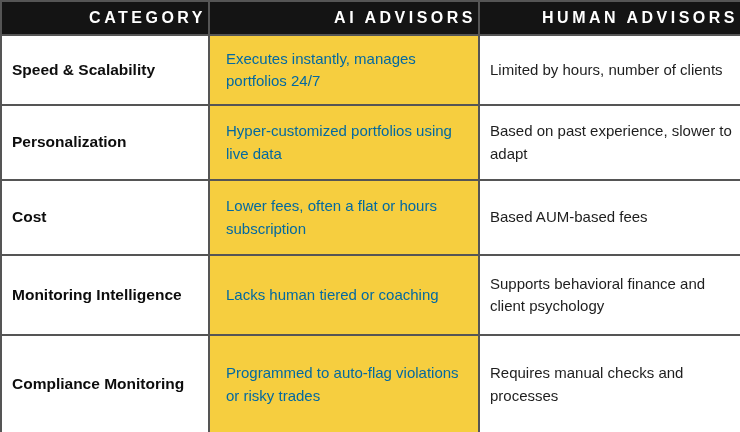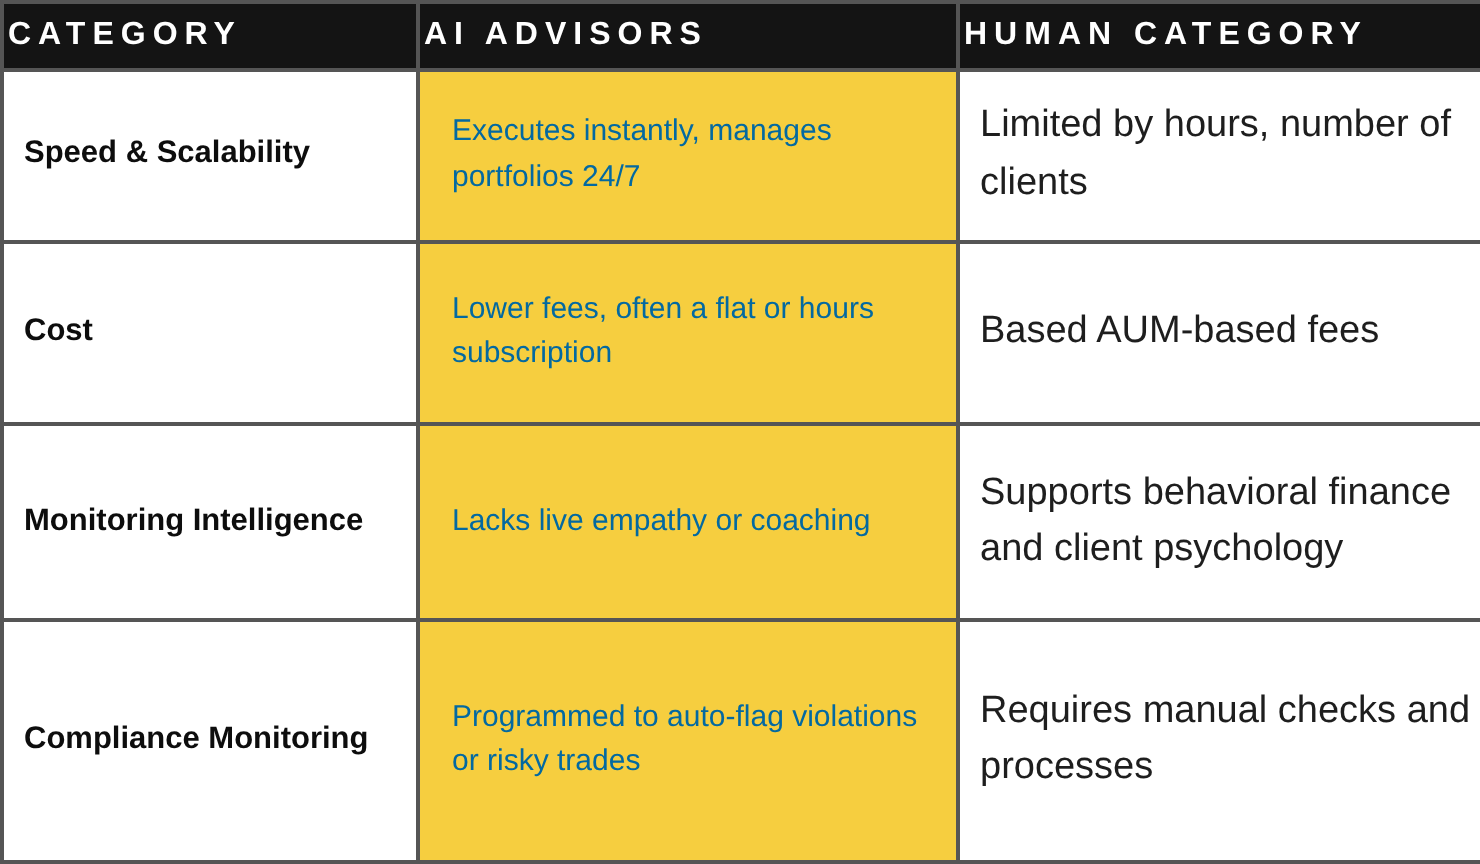--- a/index.html
+++ b/index.html
@@ -30,21 +30,21 @@
     vertical-align: middle;
   }
   table.compare { border: 2px solid #333333; }
 
   th.head {
     background: #141414;
     color: #ffffff;
     font-size: 16px;
     font-weight: 700;
     letter-spacing: 3.5px;
-    text-align: left;
+    text-align: right;
     height: 34px;
     padding: 0 2px;
     white-space: nowrap;
   }
 
   td.cat {
     background: #ffffff;
     color: #0d0d0d;
     font-weight: 700;
     font-size: 15.5px;
@@ -54,21 +54,21 @@
   td.ai {
     background: #f6ce3f;
     color: #0369a1;
     font-size: 15px;
     padding: 0 14px 0 16px;
     line-height: 1.5;
   }
   td.human {
     background: #ffffff;
     color: #1e1e1e;
-    font-size: 19px;
+    font-size: 15px;
     padding: 0 4px 0 10px;
     line-height: 1.5;
   }
 
   tr.r1 { height: 70px; }
   tr.r2 { height: 75px; }
   tr.r3 { height: 75px; }
   tr.r4 { height: 80px; }
   tr.r5 { height: 99px; }
 </style>
@@ -79,37 +79,42 @@
   <table class="compare">
     <colgroup>
       <col class="c-cat">
       <col class="c-ai">
       <col class="c-human">
     </colgroup>
     <thead>
       <tr>
         <th class="head">CATEGORY</th>
         <th class="head">AI ADVISORS</th>
-        <th class="head">HUMAN CATEGORY</th>
+        <th class="head">HUMAN ADVISORS</th>
       </tr>
     </thead>
     <tbody>
       <tr class="r1">
         <td class="cat">Speed &amp; Scalability</td>
         <td class="ai">Executes instantly, manages portfolios 24/7</td>
         <td class="human">Limited by hours, number of clients</td>
       </tr>
+      <tr class="r2">
+        <td class="cat">Personalization</td>
+        <td class="ai">Hyper-customized portfolios using live data</td>
+        <td class="human">Based on past experience, slower to adapt</td>
+      </tr>
       <tr class="r3">
         <td class="cat">Cost</td>
         <td class="ai">Lower fees, often a flat or hours subscription</td>
         <td class="human">Based AUM-based fees</td>
       </tr>
       <tr class="r4">
         <td class="cat">Monitoring Intelligence</td>
-        <td class="ai">Lacks live empathy or coaching</td>
+        <td class="ai">Lacks human tiered or coaching</td>
         <td class="human">Supports behavioral finance and client psychology</td>
       </tr>
       <tr class="r5">
         <td class="cat">Compliance Monitoring</td>
         <td class="ai">Programmed to auto-flag violations or risky trades</td>
         <td class="human">Requires manual checks and processes</td>
       </tr>
     </tbody>
   </table>
 </div>

